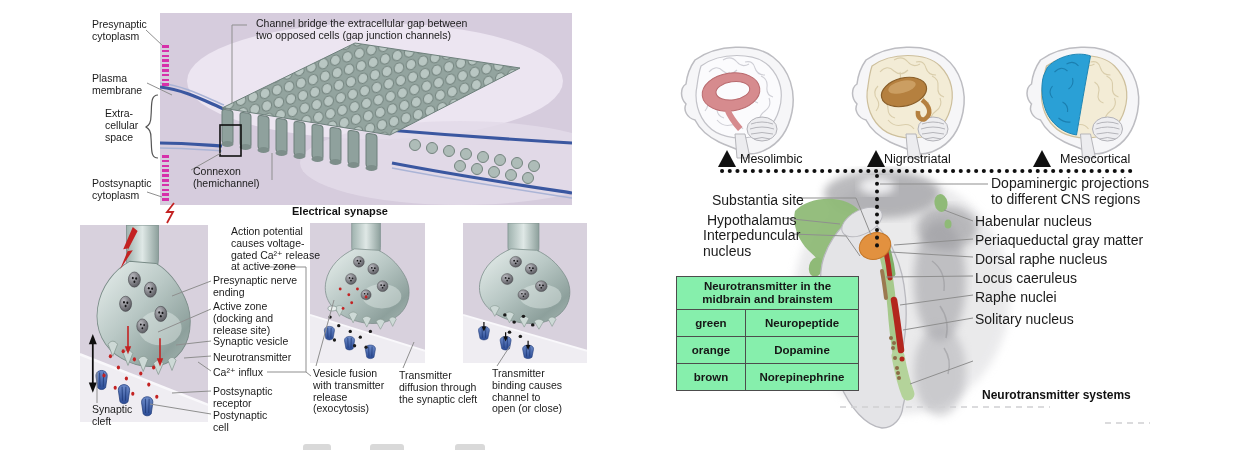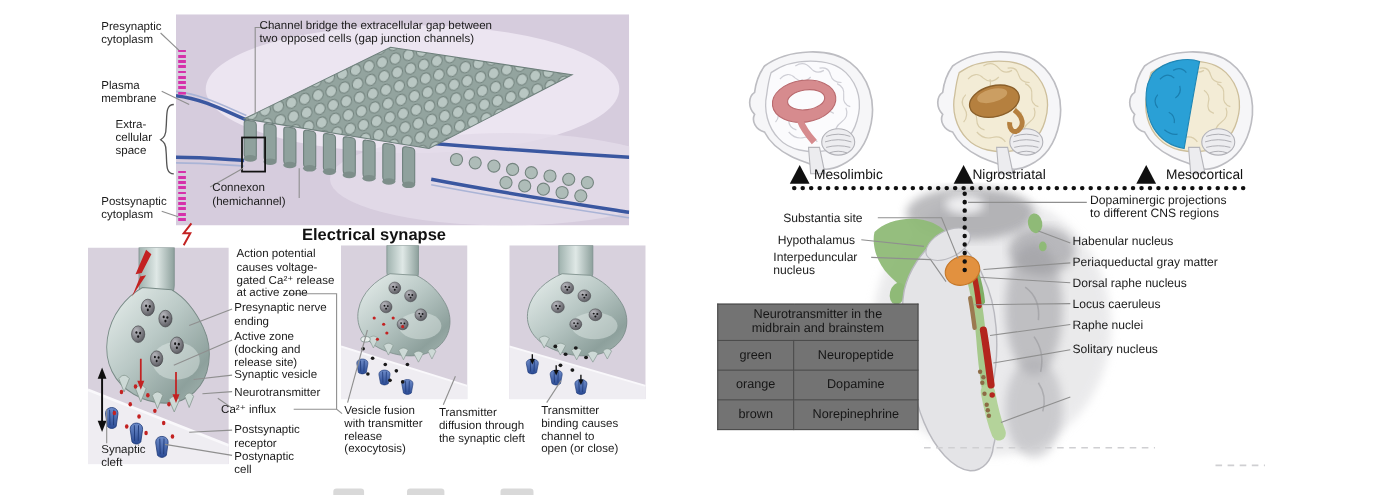--- a/index.html
+++ b/index.html
@@ -2,29 +2,29 @@
 <html><head>
 <meta charset="utf-8">
 <style>
   html,body{margin:0;padding:0;background:#fff;}
   #stage{position:relative;width:1250px;height:450px;background:#fff;overflow:hidden;
          font-family:"Liberation Sans","DejaVu Sans",sans-serif;color:#1c1c1c;}
   svg{display:block;}
   .ill{position:absolute;z-index:1;}
   #wires{position:absolute;left:0;top:0;z-index:2;pointer-events:none;}
   .lbl{position:absolute;z-index:3;font-size:10.5px;line-height:1.12;white-space:pre-line;color:#1b1b1b;}
-  .cap{position:absolute;z-index:3;font-size:15px;font-weight:bold;text-align:center;color:#111;}
-  .rlbl{position:absolute;z-index:3;font-size:11px;line-height:1.12;white-space:pre-line;color:#1b1b1b;}
+  .cap{position:absolute;z-index:3;font-size:11px;font-weight:bold;text-align:center;color:#111;}
+  .rlbl{position:absolute;z-index:3;font-size:14px;line-height:1.12;white-space:pre-line;color:#1b1b1b;}
   .sysname{position:absolute;z-index:3;font-size:12.5px;font-weight:500;color:#111;}
   .tri{position:absolute;z-index:3;width:0;height:0;border-left:9px solid transparent;
        border-right:9px solid transparent;border-bottom:17px solid #101010;}
   .mstrip{position:absolute;z-index:3;width:7px;
           background:repeating-linear-gradient(to bottom,#d630aa 0 2.6px,rgba(0,0,0,0) 2.6px 4.8px);}
-  #legend-table{position:absolute;left:652px;top:276px;z-index:3;border-collapse:collapse;
-                font-size:11.5px;color:#161616;background:#737373;}
+  #legend-table{position:absolute;left:676px;top:276px;z-index:3;border-collapse:collapse;
+                font-size:11.5px;color:#161616;background:#86efac;font-weight:bold;}
   #legend-table td{border:1.2px solid #4c4c4c;padding:0 6px;height:26px;vertical-align:middle;text-align:center;}
   #legend-table td.hdr{height:32px;text-align:center;white-space:pre-line;line-height:1.15;}
   #legend-table td.c1{width:56px;}
   #legend-table td.c2{width:100px;}
   .botbar{position:absolute;z-index:1;height:7px;background:#d9d9d9;border-radius:3px 3px 0 0;bottom:-1px;}
 </style>
 </head>
 <body>
 
 <div id="stage">
@@ -414,38 +414,38 @@
 
   <div class="lbl" style="left:92px;top:19px">Presynaptic
 cytoplasm</div>
   <div class="lbl" style="left:92px;top:73px">Plasma
 membrane</div>
   <div class="lbl" style="left:105px;top:108px">Extra-
 cellular
 space</div>
   <div class="lbl" style="left:92px;top:178px">Postsynaptic
 cytoplasm</div>
-  <div class="lbl" style="left:236px;top:18px">Channel bridge the extracellular gap between
+  <div class="lbl" style="left:256px;top:18px">Channel bridge the extracellular gap between
 two opposed cells (gap junction channels)</div>
   <div class="lbl" style="left:193px;top:166px">Connexon
 (hemichannel)</div>
   <div class="cap" style="left:260px;top:205px;width:160px">Electrical synapse</div>
 
-  <div class="lbl" style="left:215px;top:226px">Action potential
+  <div class="lbl" style="left:231px;top:226px">Action potential
 causes voltage-
 gated Ca²⁺ release
 at active zone</div>
   <div class="lbl" style="left:213px;top:275px">Presynaptic nerve
 ending</div>
   <div class="lbl" style="left:213px;top:301px">Active zone
 (docking and
 release site)</div>
   <div class="lbl" style="left:213px;top:336px">Synaptic vesicle</div>
   <div class="lbl" style="left:213px;top:352px">Neurotransmitter</div>
-  <div class="lbl" style="left:201px;top:367px">Ca²⁺ influx</div>
+  <div class="lbl" style="left:213px;top:367px">Ca²⁺ influx</div>
   <div class="lbl" style="left:213px;top:386px">Postsynaptic
 receptor</div>
   <div class="lbl" style="left:213px;top:410px">Postynaptic
 cell</div>
   <div class="lbl" style="left:92px;top:404px">Synaptic
 cleft</div>
   <div class="lbl" style="left:313px;top:368px">Vesicle fusion
 with transmitter
 release
 (exocytosis)</div>
@@ -469,20 +469,21 @@
   <div class="rlbl" style="left:712px;top:193px">Substantia site</div>
   <div class="rlbl" style="left:707px;top:213px">Hypothalamus</div>
   <div class="rlbl" style="left:703px;top:228px">Interpeduncular
 nucleus</div>
   <div class="rlbl" style="left:975px;top:214px">Habenular nucleus</div>
   <div class="rlbl" style="left:975px;top:233px">Periaqueductal gray matter</div>
   <div class="rlbl" style="left:975px;top:252px">Dorsal raphe nucleus</div>
   <div class="rlbl" style="left:975px;top:271px">Locus caeruleus</div>
   <div class="rlbl" style="left:975px;top:290px">Raphe nuclei</div>
   <div class="rlbl" style="left:975px;top:312px">Solitary nucleus</div>
+  <div class="cap" style="left:960px;top:388px;width:200px;font-size:12px;text-align:left;padding-left:22px;box-sizing:border-box">Neurotransmitter systems</div>
 
   <table id="legend-table">
     <tbody>
       <tr>
           <td class="hdr" colspan="2">Neurotransmitter in the
 midbrain and brainstem</td>
         </tr>
       <tr>
           <td class="c1">green</td>
           <td class="c2">Neuropeptide</td>

